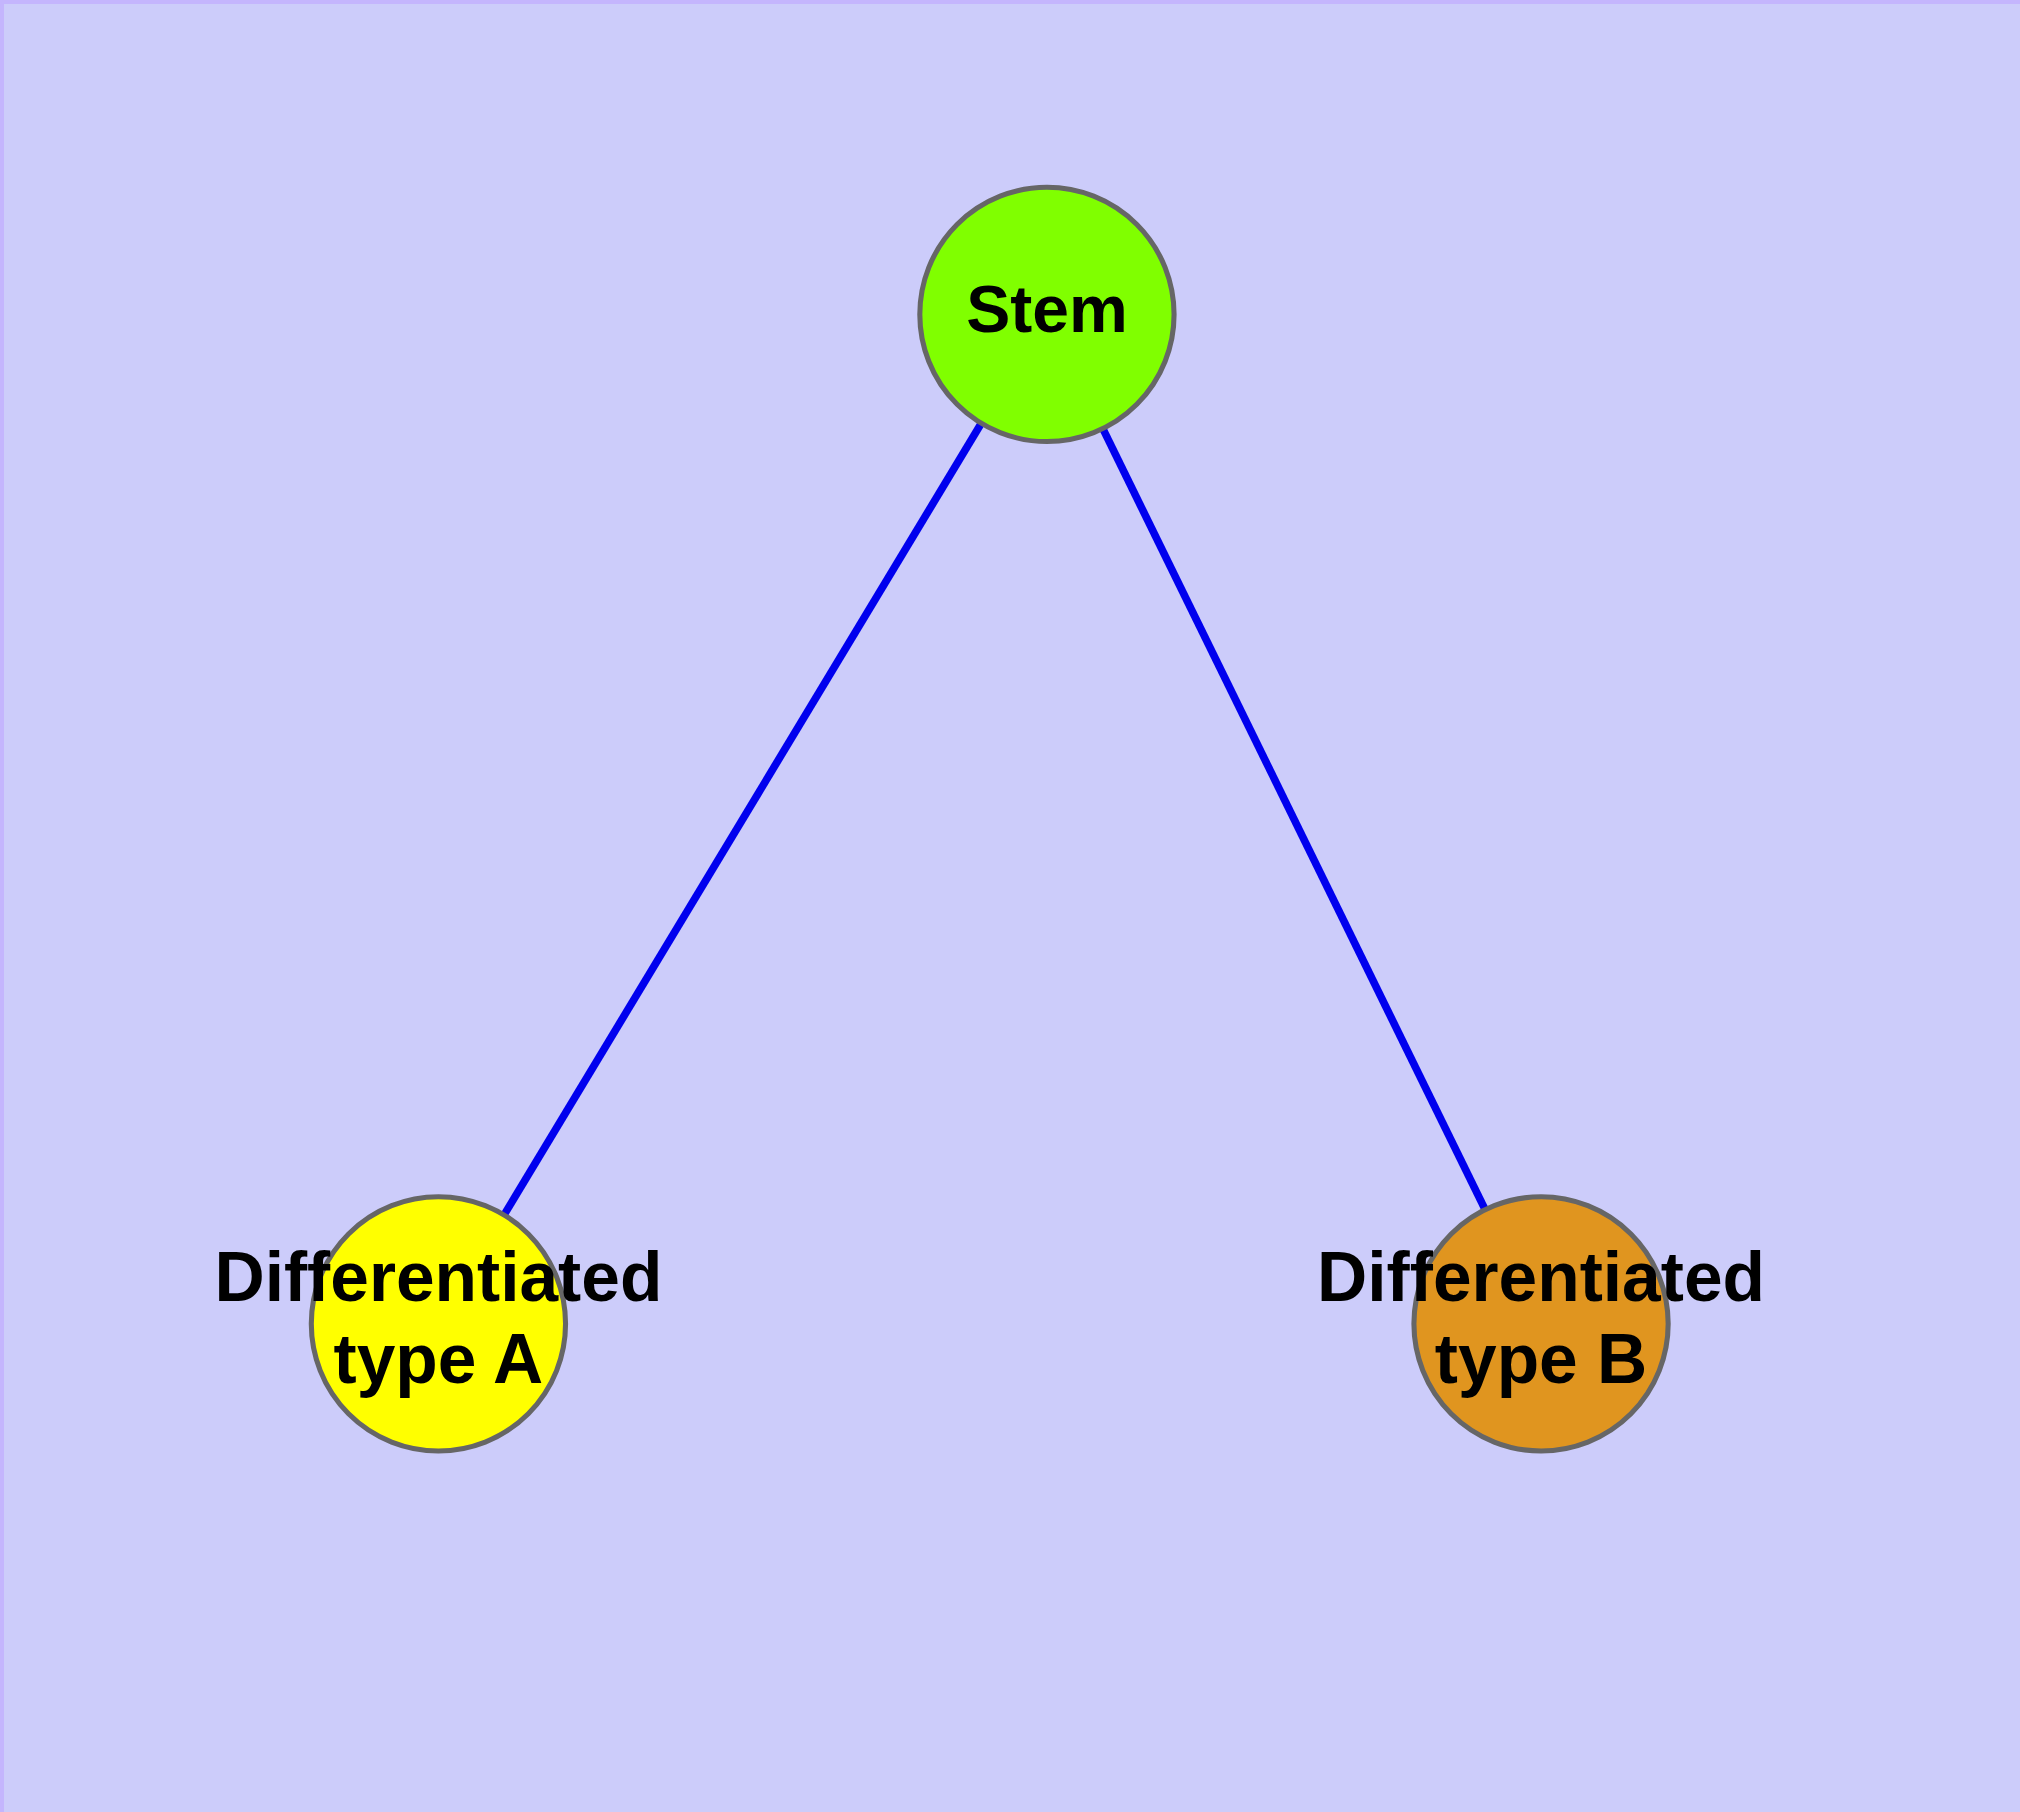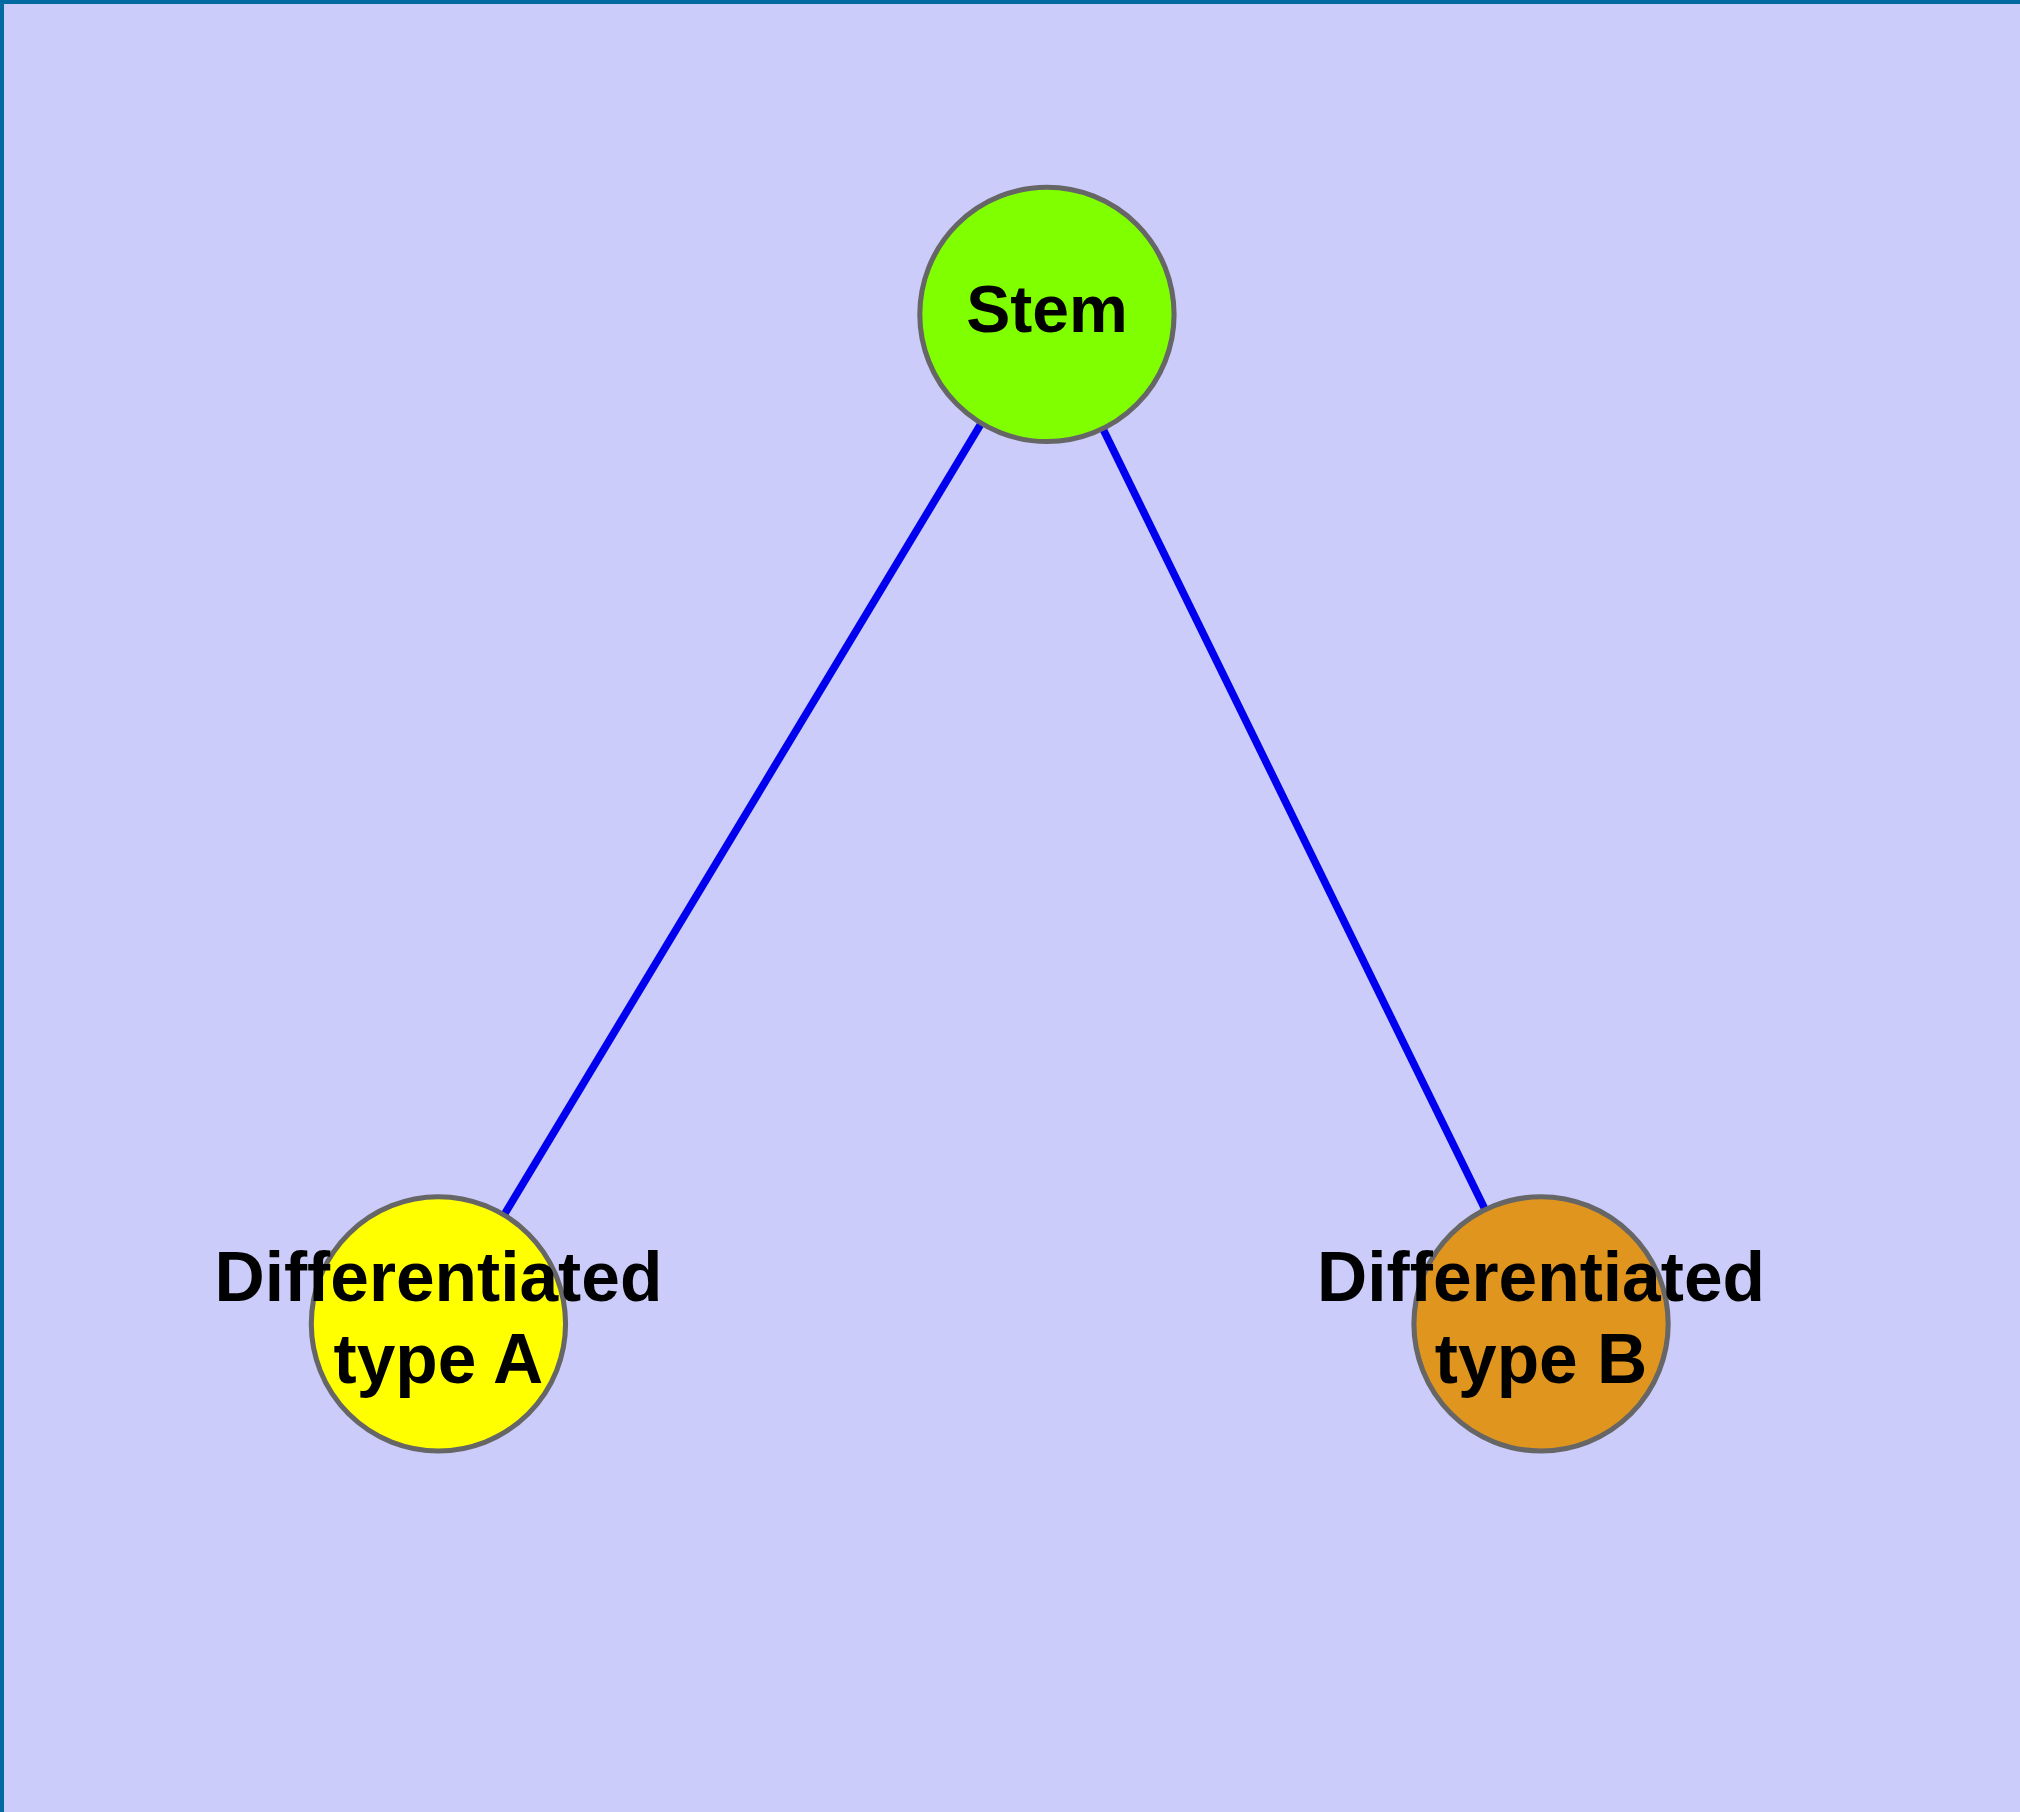--- a/index.html
+++ b/index.html
@@ -47,21 +47,21 @@
     fill: #000000;
     text-anchor: middle;
     dominant-baseline: middle;
   }
   .label-stem { font-size: 78px; }
   .label-child { font-size: 82px; }
 </style>
 </head>
 <body>
 
-<div id="canvas" style="width: 2021px; height: 1812px; background: #0369a1;">
+<div id="canvas" style="width: 2021px; height: 1812px; background: #c4b5fd;">
   <div id="plot-area" style="background: rgb(204, 204, 250); width: 2016px; height: 1808px;"></div>
 
   <svg id="graph-svg" viewBox="0 0 2384 2138" style="width: 2021px; height: 1812px;">
 
     <g id="edges-group">
       <line class="edge-line" id="edge-0" x1="1157.5561550068112" y1="499.46186544134787" x2="594.4438449931887" y2="1433.5381345586522" stroke="#0000ee" stroke-width="9"></line>
       <line class="edge-line" id="edge-1" x1="1300.9484634173732" y1="505.72490554046567" x2="1752.0515365826268" y2="1427.2750944595343" stroke="#0000ee" stroke-width="9"></line>
     </g>
 
     <g id="nodes-group">

